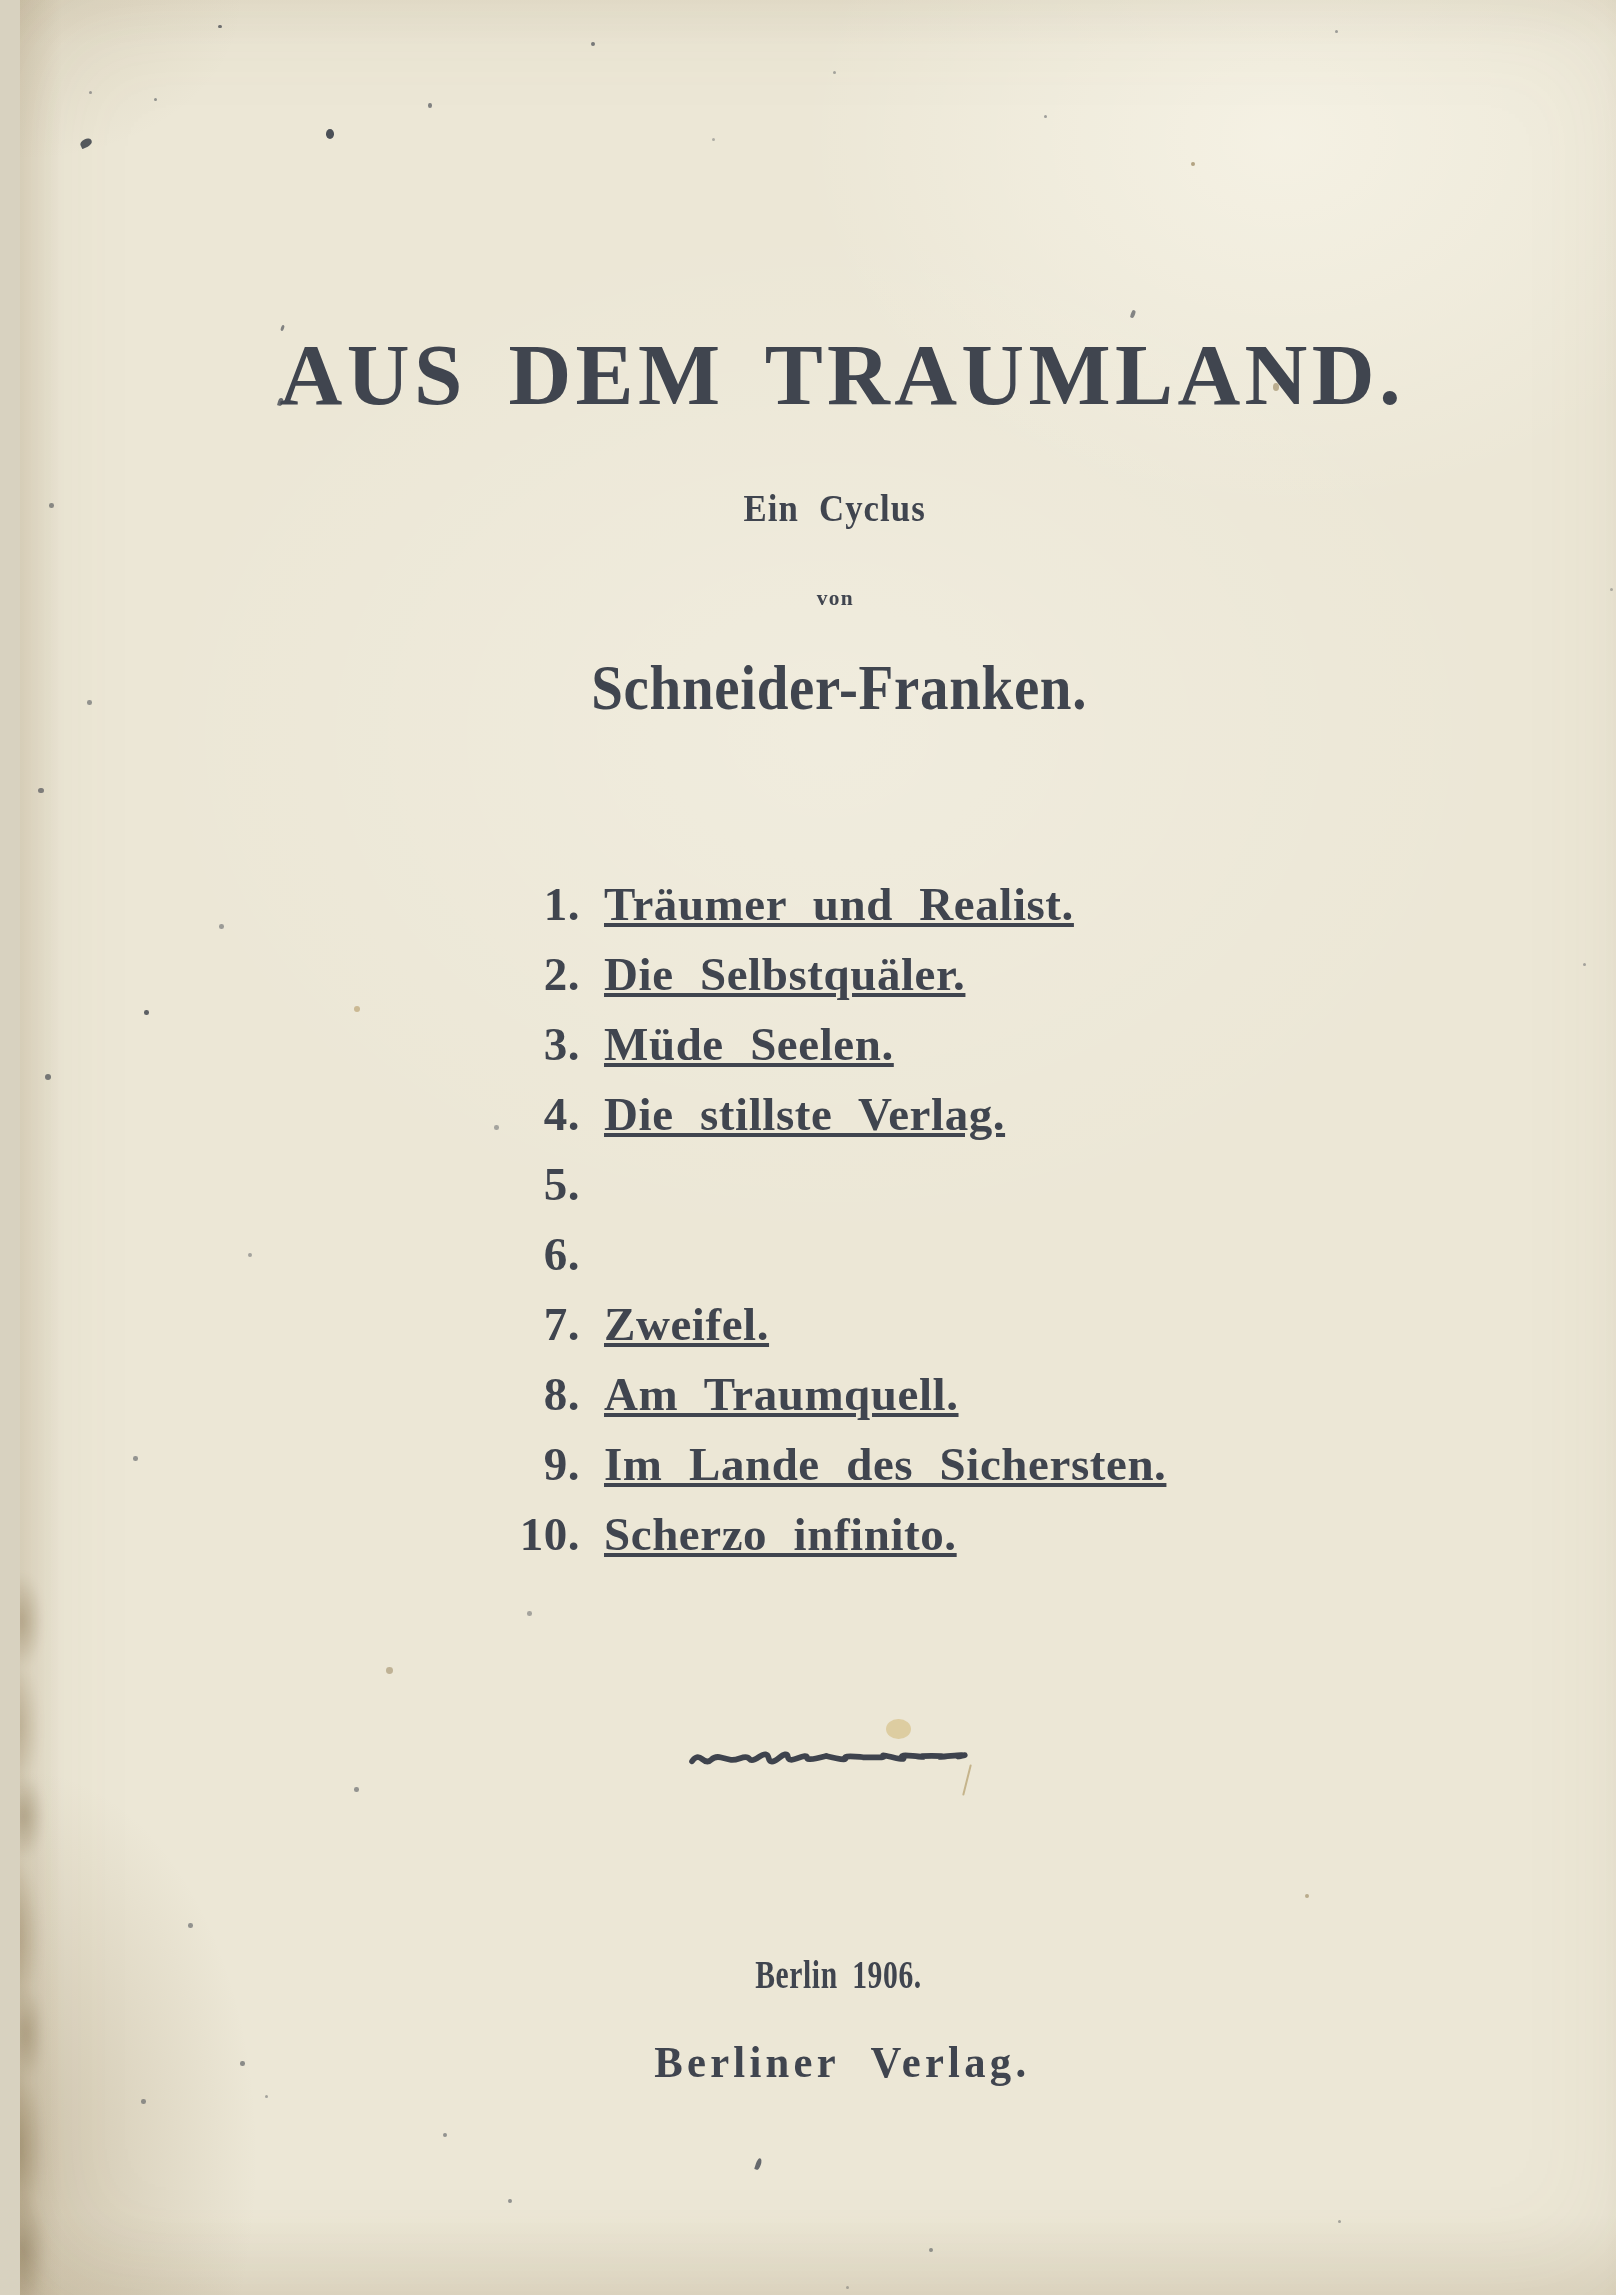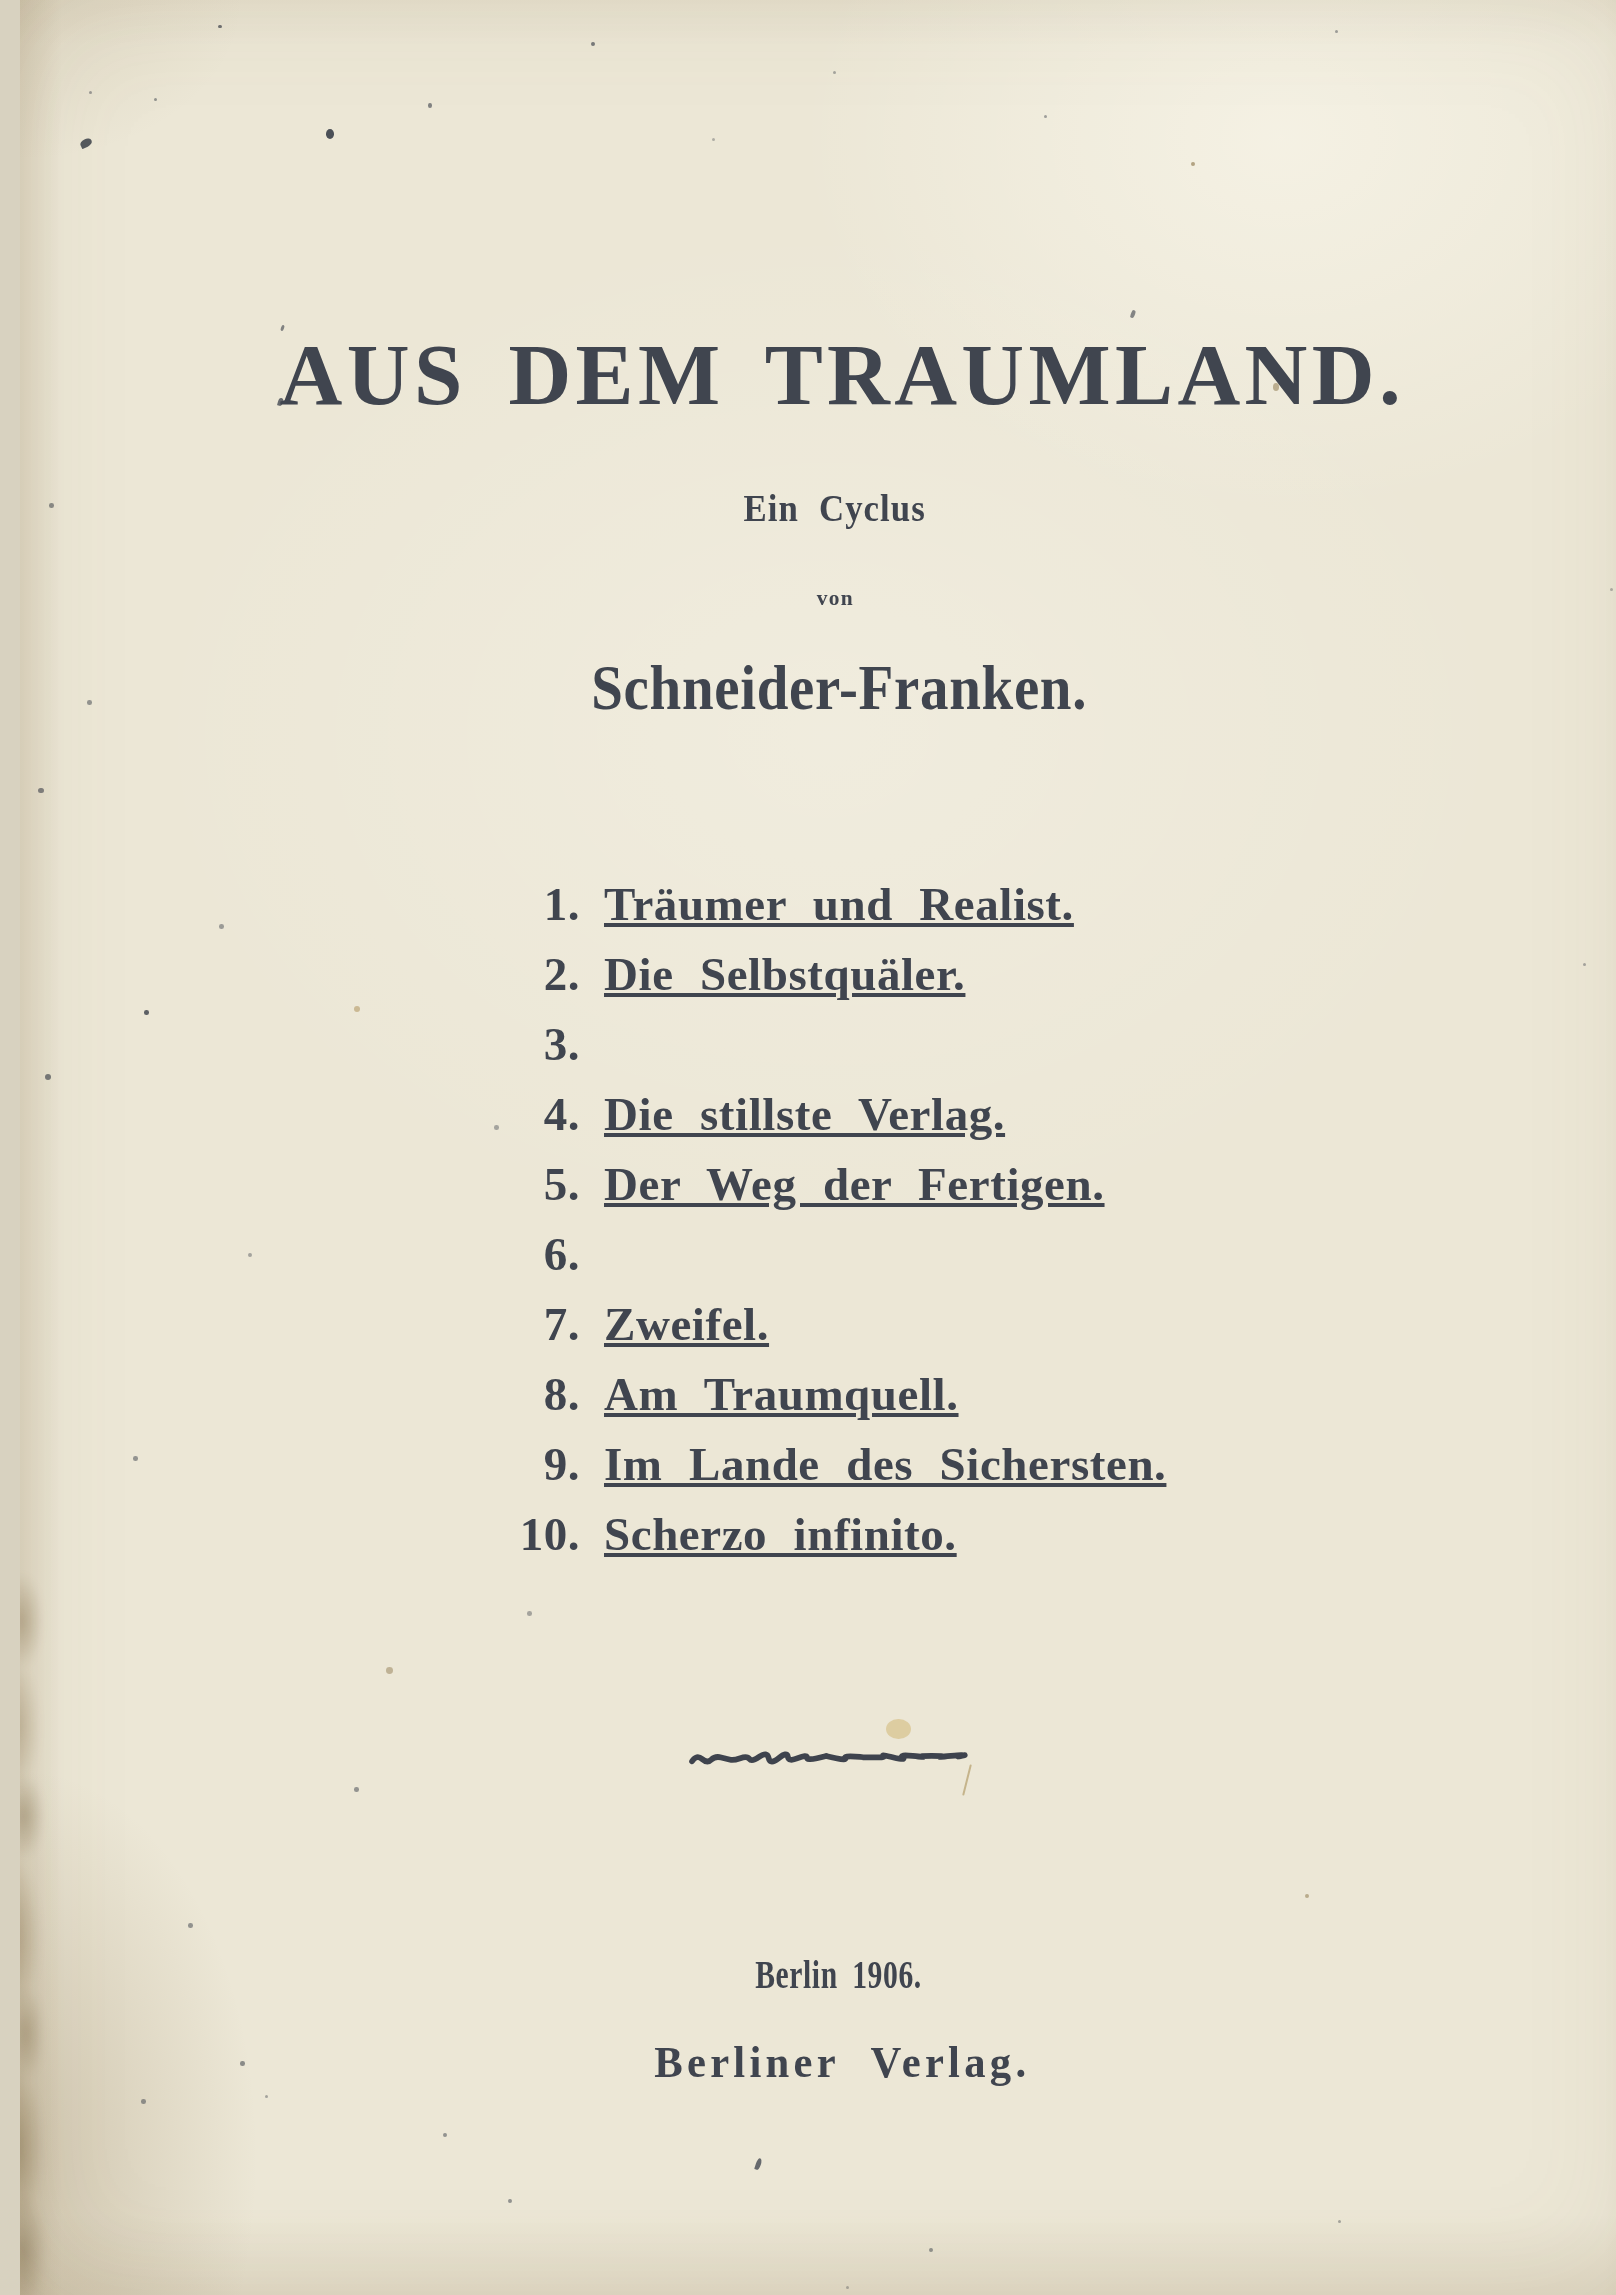--- a/index.html
+++ b/index.html
@@ -115,28 +115,28 @@
       <div class="piece-row">
         <span class="piece-num">1.</span>
         <span class="piece-title">Träumer und Realist.</span>
       </div>
       <div class="piece-row">
         <span class="piece-num">2.</span>
         <span class="piece-title">Die Selbstquäler.</span>
       </div>
       <div class="piece-row">
         <span class="piece-num">3.</span>
+        <span class="piece-title">Müde Seelen.</span>
       </div>
       <div class="piece-row">
         <span class="piece-num">4.</span>
         <span class="piece-title">Die stillste Verlag.</span>
       </div>
       <div class="piece-row">
         <span class="piece-num">5.</span>
-        <span class="piece-title">Der Weg der Fertigen.</span>
       </div>
       <div class="piece-row">
         <span class="piece-num">6.</span>
       </div>
       <div class="piece-row">
         <span class="piece-num">7.</span>
         <span class="piece-title">Zweifel.</span>
       </div>
       <div class="piece-row">
         <span class="piece-num">8.</span>

